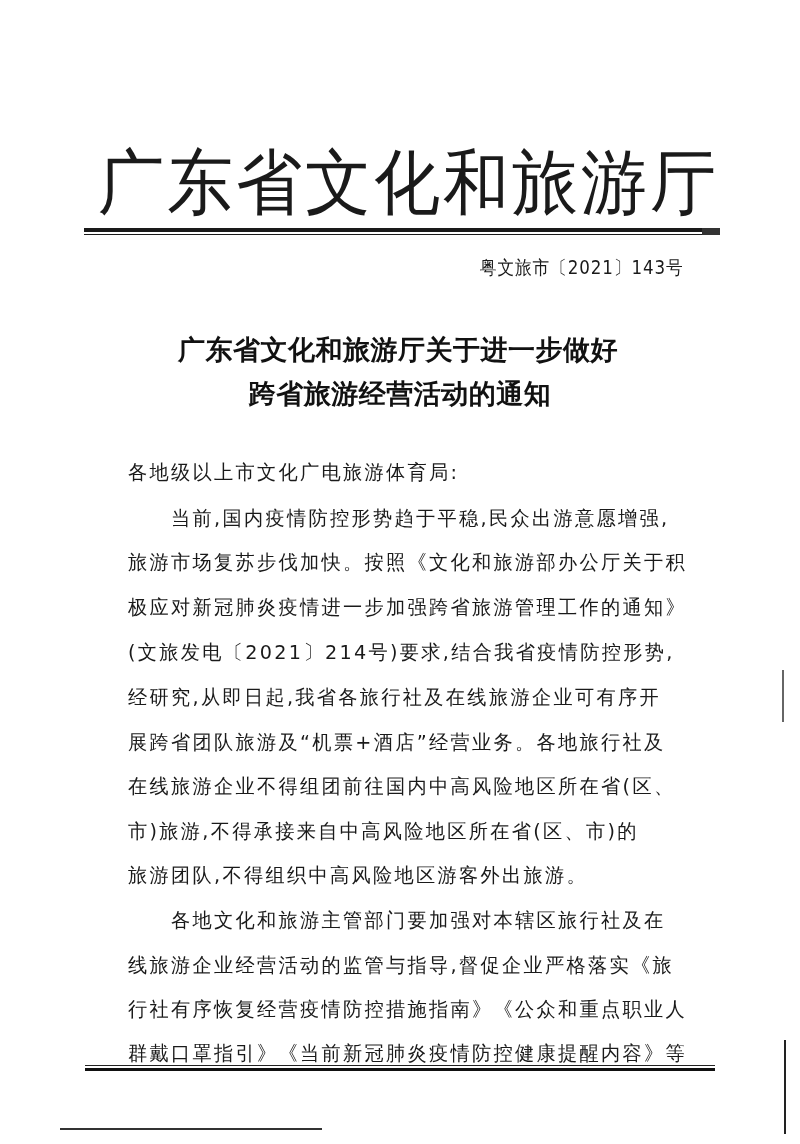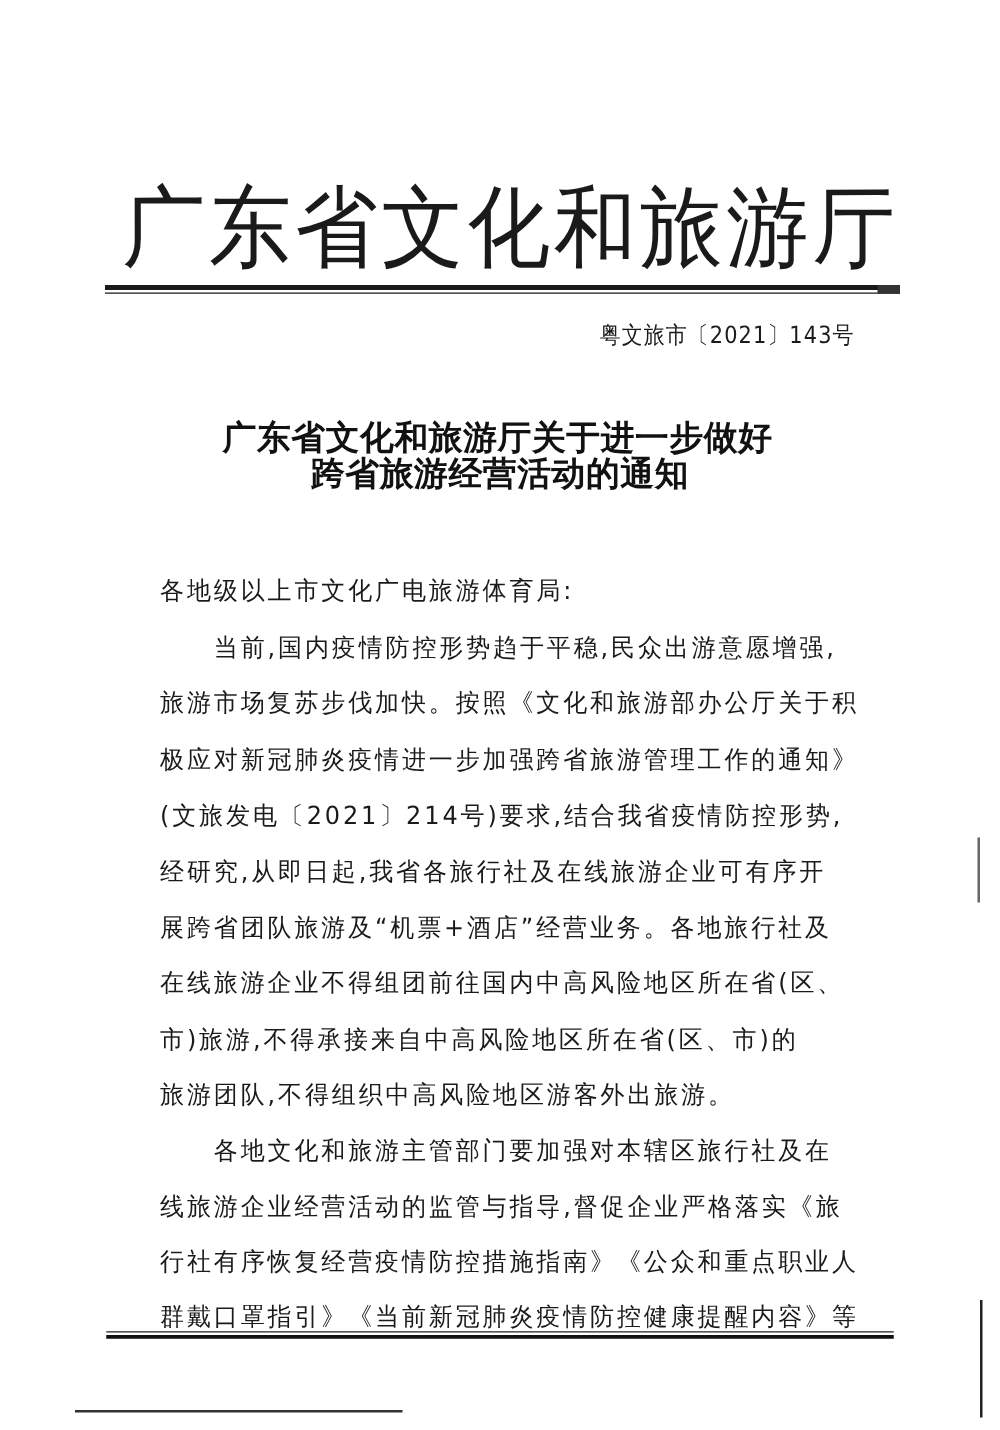--- a/index.html
+++ b/index.html
@@ -18,21 +18,21 @@
     }
     .doc-number {
       position: absolute; right: 116px; top: 255px; font-size: 19px; letter-spacing: 1px; color: #1a1a1a;
       font-family: "DejaVu Sans", sans-serif; transform: scaleX(0.88); transform-origin: right;
     }
     .title {
       position: absolute; left: 0; width: 800px; text-align: center;
       font-family: "DejaVu Serif", serif; font-weight: bold; font-size: 27px; color: #111; letter-spacing: 0.5px;
     }
     .title.l1 { top: 332px; left: -2px; }
-    .title.l2 { top: 361px; }
+    .title.l2 { top: 376px; }
     .body-line {
       position: absolute; left: 128px; width: 550px; font-size: 20px; color: #1a1a1a;
       font-family: "DejaVu Sans", sans-serif; white-space: nowrap; letter-spacing: 2.4px; line-height: 1;
       transform: scaleX(0.96); transform-origin: left;
     }
     .rule-bottom {
       position: absolute; left: 85px; top: 1065px; width: 630px; height: 6px;
       border-top: 1.5px solid #222; border-bottom: 3.5px solid #111; box-sizing: border-box;
     }
     .scan-line-bottom {

